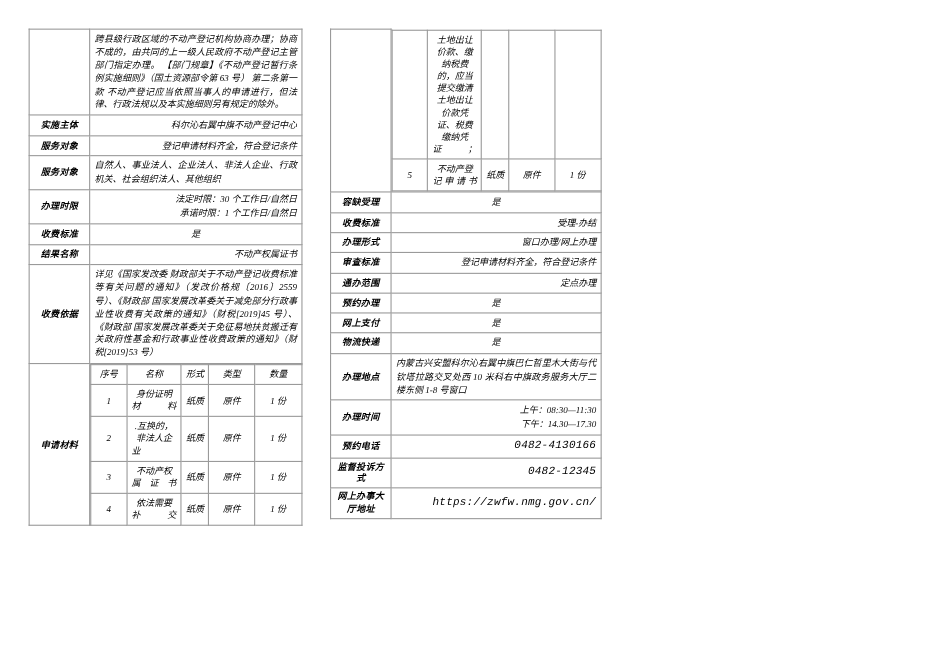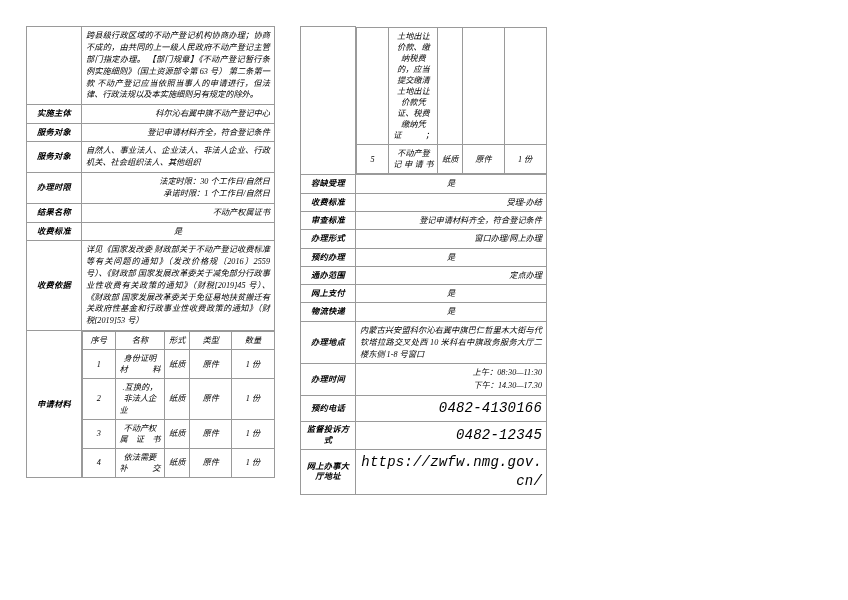--- a/index.html
+++ b/index.html
@@ -73,21 +73,21 @@
     text-align: justify;
     text-align-last: left;
     line-height: 1.45;
   }
   td.val.nowrapline {
     white-space: pre-line;
     line-height: 1.5;
   }
   td.val.mono {
     font-family: "Liberation Mono", "DejaVu Sans Mono", monospace;
-    font-size: 14px;
+    font-size: 10px;
     letter-spacing: 0.2px;
   }
 
   
   table.mat {
     border-collapse: collapse;
     table-layout: fixed;
     width: 100%;
   }
   table.mat td {
@@ -148,27 +148,27 @@
           <td class="val justify">自然人、事业法人、企业法人、非法人企业、行政机关、社会组织法人、其他组织</td>
         </tr>
 
         <tr>
           <td class="lbl">办理时限</td>
           <td class="val nowrapline">法定时限：30 个工作日/自然日
 承诺时限：1 个工作日/自然日</td>
         </tr>
 
         <tr>
+          <td class="lbl">收费标准</td>
+          <td class="val center">是</td>
+        </tr>
+
+        <tr>
           <td class="lbl">结果名称</td>
           <td class="val">不动产权属证书</td>
-        </tr>
-
-        <tr>
-          <td class="lbl">收费标准</td>
-          <td class="val center">是</td>
         </tr>
 
         <tr>
           <td class="lbl">收费依据</td>
           <td class="val justify tall-note">详见《国家发改委 财政部关于不动产登记收费标准等有关问题的通知》（发改价格规〔2016〕2559 号）、《财政部 国家发展改革委关于减免部分行政事业性收费有关政策的通知》（财税[2019]45 号）、《财政部 国家发展改革委关于免征易地扶贫搬迁有关政府性基金和行政事业性收费政策的通知》（财税[2019]53 号）</td>
         </tr>
 
         <tr>
           <td class="lbl vcenter-tall">申请材料</td>
           <td class="pad0">
@@ -268,37 +268,37 @@
           <td class="lbl">容缺受理</td>
           <td class="val center">是</td>
         </tr>
 
         <tr>
           <td class="lbl">收费标准</td>
           <td class="val">受理-办结</td>
         </tr>
 
         <tr>
+          <td class="lbl">办理形式</td>
+          <td class="val">窗口办理/网上办理</td>
+        </tr>
+
+        <tr>
           <td class="lbl">审查标准</td>
           <td class="val">登记申请材料齐全，符合登记条件</td>
         </tr>
 
         <tr>
-          <td class="lbl">办理形式</td>
-          <td class="val">窗口办理/网上办理</td>
-        </tr>
-
-        <tr>
-          <td class="lbl">预约办理</td>
-          <td class="val center">是</td>
-        </tr>
-
-        <tr>
           <td class="lbl">通办范围</td>
           <td class="val">定点办理</td>
+        </tr>
+
+        <tr>
+          <td class="lbl">预约办理</td>
+          <td class="val center">是</td>
         </tr>
 
         <tr>
           <td class="lbl">网上支付</td>
           <td class="val center">是</td>
         </tr>
 
         <tr>
           <td class="lbl">物流快递</td>
           <td class="val center">是</td>

